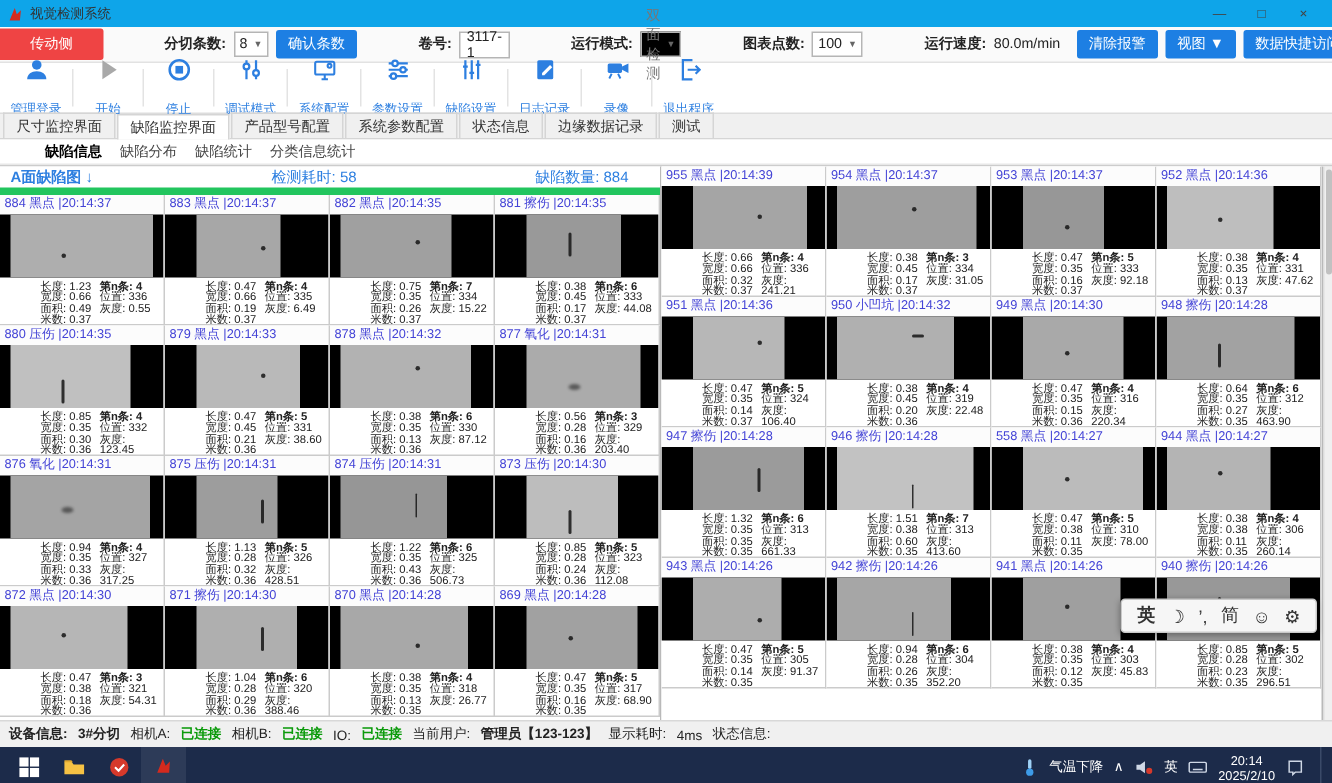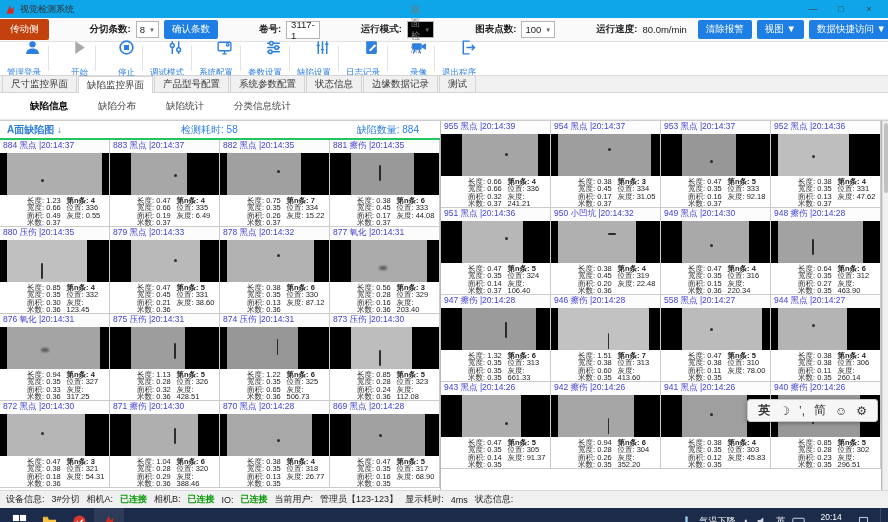--- a/index.html
+++ b/index.html
@@ -7,49 +7,49 @@
 
   
   .titlebar { height:18px; background:#0ea5e9; display:flex; align-items:center; padding:0 5px; font-size:9px; color:#333; gap:4px; }
   .titlebar .logo { width:11px; height:11px; }
   .win-controls { margin-left:auto; display:flex; gap:0; }
   .win-controls span { width:28px; text-align:center; font-size:9px; color:#444; cursor:default; }
 
   
   .toolbar1 { height:24px; background:#fafafa; border-bottom:1px solid #e2e2e2; display:flex; align-items:center; gap:5px; padding:0 3px 0 0; font-size:9.5px; color:#222; }
   .btn { border:none; border-radius:2px; padding:3px 8px; font-size:9.5px; color:#fff; background:#1d7fe3; white-space:nowrap; font-family:inherit; }
-  .btn-side { background:#c2410c; border-radius:0 2px 2px 0; padding:4px 10px; }
+  .btn-side { background:#ef4444; border-radius:0 2px 2px 0; padding:4px 20px; }
   .lab { font-weight:bold; white-space:nowrap;margin-left:36px; }
   .combo { border:1px solid #b5b5b5; background:#fff; height:17px; display:flex; align-items:center; justify-content:space-between; padding:0 3px; gap:4px; font-size:9.5px; }
   .combo .arr { font-size:6px; color:#666; }
   .combo.disabled { background:#000000; color:#777; }
   .tinput { border:1px solid #b5b5b5; background:#fff; height:18px; width:228px; padding:0 4px; font-size:9.5px; display:flex; align-items:center; }
   .speedval { white-space:nowrap; }
   .right-group { display:flex; gap:5px; margin-left:6px; }
   .op-btn { margin-left:auto;font-style:italic; }
 
   
   .toolbar2 { height:34px; background:#fff; border-bottom:1px solid #ddd; display:flex; align-items:stretch; }
-  .tbtn { display:flex; flex-direction:column; align-items:flex-end; justify-content:center; min-width:46px; padding:2px 7px; gap:7px; cursor:default; }
+  .tbtn { display:flex; flex-direction:column; align-items:center; justify-content:center; min-width:46px; padding:2px 7px; gap:7px; cursor:default; }
   .tbtn svg { width:17px; height:17px; }
   .tbtn .lbl { font-size:8.5px; color:#2d7fe0; white-space:nowrap; }
   .vsep { width:1px; background:#e3e3e3; margin:4px 0; }
 
   
   .tabs-main { height:17px; background:#f0f0f0; display:flex; align-items:flex-end; font-size:9.5px; padding-left:2px; border-bottom:1px solid #d5d5d5; }
   .tab { padding:2px 8px 1px; border:1px solid #d5d5d5; border-bottom:none; background:#f0f0f0; color:#333; margin-right:1px; white-space:nowrap; }
   .tab.active { background:#fff; position:relative; top:1px; }
-  .tabs-sub { height:27px; background:#fff; display:flex; align-items:center; gap:30px; padding-left:30px; font-size:9.5px; border-bottom:1px solid #e8e8e8; }
+  .tabs-sub { height:17px; background:#fff; display:flex; align-items:center; gap:12px; padding-left:30px; font-size:9.5px; border-bottom:1px solid #e8e8e8; }
   .sub { color:#444; white-space:nowrap; }
   .sub.active { color:#000; font-weight:bold; }
 
   
   .content { height:370px; display:flex; border-top:1px solid #ccc; }
   .panel { width:441px; display:flex; flex-direction:column; border-right:1px solid #b9b9b9; overflow:hidden; background:#fff; }
-  .panel-header { height:19px; display:flex; align-items:center; padding:0 7px; font-size:10px; color:#2d7fe0; border-bottom:2px solid #22c55e; }
+  .panel-header { height:19px; display:flex; align-items:center; padding:0 7px; font-size:10px; color:#2d7fe0; border-bottom:5px solid #22c55e; }
   .panel-title { font-weight:bold; display:flex; align-items:center; gap:2px; }
   .ph-mid { margin-left:auto; margin-right:auto; }
   .ph-right { margin-right:14px; }
   .grid { flex:1; display:grid; grid-template-columns:repeat(4,1fr); grid-auto-rows:87px; }
   .cell { display:flex; flex-direction:column; border-right:1px solid #cbcbcb; border-bottom:1px solid #cbcbcb; overflow:hidden; background:#fff; }
   .cell-label { height:13px; display:flex; align-items:center; padding:0 3px; font-size:8.5px; color:#4343d6; background:#fcfcfc; white-space:nowrap; overflow:hidden; }
   .cell-img { height:44px; background:#000; position:relative; overflow:hidden; }
   .strip { position:absolute; top:0; bottom:0; }
   .mark { position:absolute; background:#151515; opacity:.85; }
   .mark.dot { width:3px; height:3px; border-radius:50%; }
@@ -58,21 +58,21 @@
   .mark.dash { width:8px; height:2px; border-radius:1px; }
   .cell-meta { flex:1; display:flex; padding:2px 3px 0; font-size:7.5px; line-height:7.2px; color:#222; }
   .meta-l { width:50%; display:flex; flex-direction:column;margin-left:24px; }
   .meta-r { width:50%; display:flex; flex-direction:column; }
   .meta-r .b { font-weight:bold; }
   .v-scroll { width:6px; background:#f0f0f0; border-left:1px solid #ddd; }
   .v-scroll .thumb { width:4px; height:70px; margin:2px auto 0; background:#c1c1c1; border-radius:2px; }
 
   
   .statusbar { height:18px; background:#f0f0f0; border-top:1px solid #d8d8d8; display:flex; align-items:center; gap:7px; padding:0 6px; font-size:9px; color:#222; }
-  .statusbar .bold { font-weight:normal; }
+  .statusbar .bold { font-weight:bold; }
   .ok { color:#0a9a0a; font-weight:bold; }
 
   
   .taskbar { height:27px; background:#1c2b4a; display:flex; align-items:center; color:#fff; padding:0 4px; }
   .tb-icon { width:30px; height:27px; display:flex; align-items:center; justify-content:center; }
   .tb-icon svg { width:15px; height:15px; }
   .tb-icon.active { border-bottom:2px solid #76b9ed; background:rgba(255,255,255,.08); }
   .tray { margin-left:auto; display:flex; align-items:center; gap:7px; font-size:9px; }
   .tray svg { width:13px; height:13px; }
   .clock { text-align:center; font-size:8.5px; line-height:10px; }
@@ -442,21 +442,21 @@
         <div class="cell">
           <div class="cell-label">874  压伤 |20:14:31</div>
           <div class="cell-img">
             <div class="strip" style="left: 6%; right: 28%; background: rgb(150, 150, 150);"></div>
             <div class="mark scratch" style="left: 52%; top: 28%;"></div>
           </div>
           <div class="cell-meta">
             <div class="meta-l">
               <span>长度: 1.22</span>
               <span>宽度: 0.35</span>
-              <span>面积: 0.65</span>
+              <span>面积: 0.43</span>
               <span>米数: 0.36</span>
             </div>
             <div class="meta-r">
               <span class="b">第n条: 6</span>
               <span>位置: 325</span>
               <span>灰度: 506.73</span>
             </div>
           </div>
         </div>
         <div class="cell">

